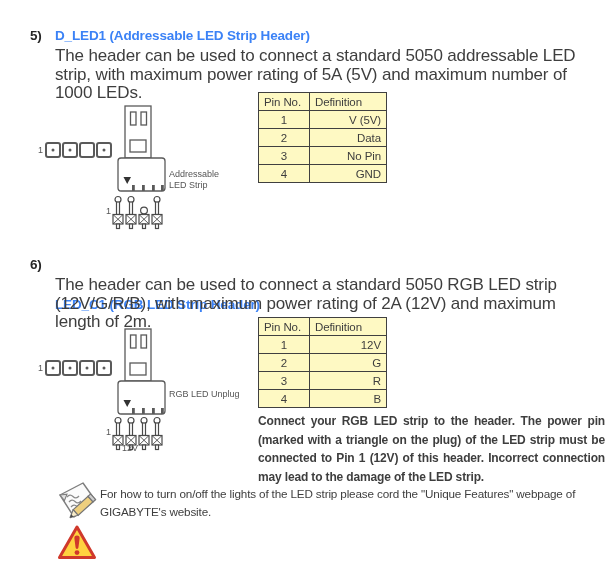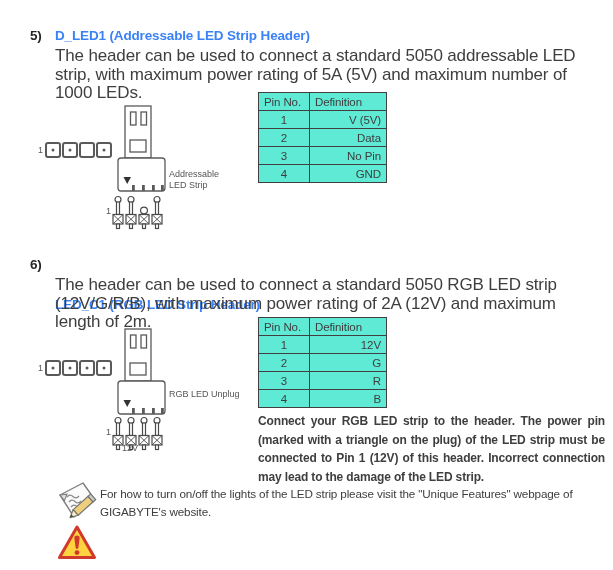--- a/index.html
+++ b/index.html
@@ -17,21 +17,21 @@
   .schematic{display:flex;align-items:center;}
   .pin1-lbl{font-size:9px;color:#555;margin-right:2px;}
   .pinbox{width:12px;height:12px;border:2px solid #5a5a5a;border-radius:3px;
     background:#fff;position:relative;margin-right:1px;}
   .pinbox.dot::after{content:"";position:absolute;width:3px;height:3px;background:#5a5a5a;
     border-radius:50%;left:50%;top:50%;transform:translate(-50%,-50%);}
   .strip-lbl{font-size:9px;color:#555;line-height:10.5px;letter-spacing:0;}
   .v-lbl{font-size:9px;color:#555;letter-spacing:0;}
   .hdr1-lbl{font-size:9px;color:#555;letter-spacing:0;}
   
-  table.pintable{border-collapse:collapse;background:#5eead4;}
+  table.pintable{border-collapse:collapse;background:#fef9c3;}
   table.pintable th,table.pintable td{
     border:1px solid #404040;font-size:11.5px;color:#3e3e3e;font-weight:normal;
     height:17px;padding:0 5px;letter-spacing:-0.1px;}
   table.pintable th{text-align:left;}
   table.pintable td.pin-no{width:40px;text-align:center;}
   table.pintable td.def{width:66px;text-align:right;}
   .note-text{font-size:11.7px;line-height:17.5px;width:508px;}
   svg{display:block;}
 </style>
 </head>
@@ -214,21 +214,21 @@
     <path d="M13,17 q3,-3.5 6,-0.5 t6,-0.5" fill="none" stroke="#8a8a8a" stroke-width="1.3"></path>
     <path d="M15,22 q3,-3.5 6,-0.5 t6,-0.5" fill="none" stroke="#8a8a8a" stroke-width="1.3"></path>
     <path d="M17,27 q3,-3.5 6,-0.5 t5,-0.5" fill="none" stroke="#8a8a8a" stroke-width="1.3"></path>
     <g transform="rotate(-42 27 28)">
       <rect x="20" y="24" width="20" height="7.5" fill="#eecf7e" stroke="#757575" stroke-width="1.2"></rect>
       <polygon points="20,24 12.5,27.8 20,31.5" fill="#f8ecc9" stroke="#757575" stroke-width="1.2" stroke-linejoin="round"></polygon>
       <polygon points="15.5,26.2 12.5,27.8 15.5,29.5" fill="#4a4a4a"></polygon>
       <rect x="40" y="24" width="3.5" height="7.5" fill="#cfcfcf" stroke="#757575" stroke-width="1.2"></rect>
     </g>
   </svg>
-  <div class="abs note-text" style="left:100px;top:485px;">For how to turn on/off the lights of the LED strip please visit the "Unique Features" webpage of GIGABYTE's website.</div>
+  <div class="abs note-text" style="left:100px;top:485px;">For how to turn on/off the lights of the LED strip please cord the "Unique Features" webpage of GIGABYTE's website.</div>
 
   <svg class="abs" style="left:57px;top:524px;" width="40" height="37" viewBox="0 0 40 37">
     <polygon points="20,3 37.5,33.5 2.5,33.5" fill="#ffd23f" stroke="#d0392b" stroke-width="3" stroke-linejoin="round"></polygon>
     <path d="M20,11.5 c2,0 2.8,1.2 2.6,3 l-1.1,8.5 c-0.15,1.2 -0.7,1.9 -1.5,1.9 c-0.8,0 -1.35,-0.7 -1.5,-1.9 l-1.1,-8.5 c-0.2,-1.8 0.6,-3 2.6,-3 z" fill="#d0392b"></path>
     <circle cx="20" cy="28.6" r="2.4" fill="#d0392b"></circle>
   </svg>
 
 </div>
 
 </body></html>

